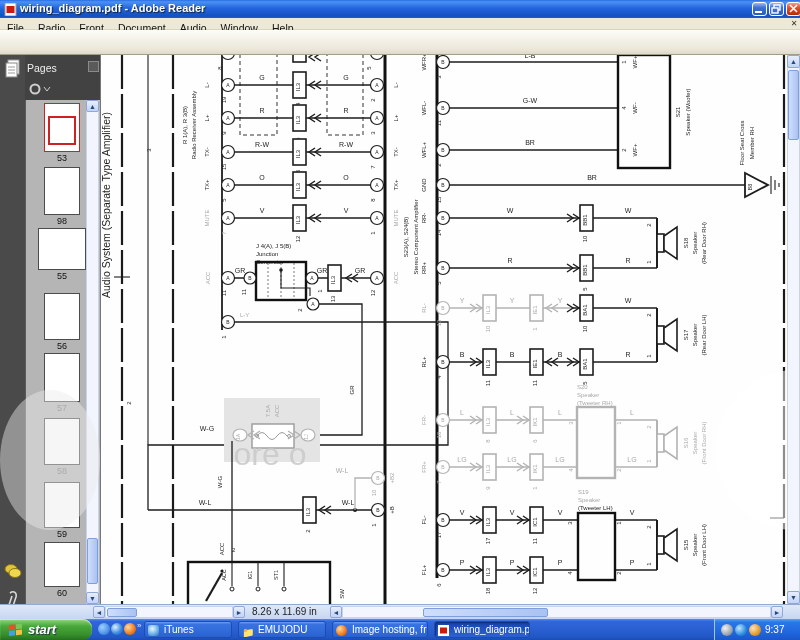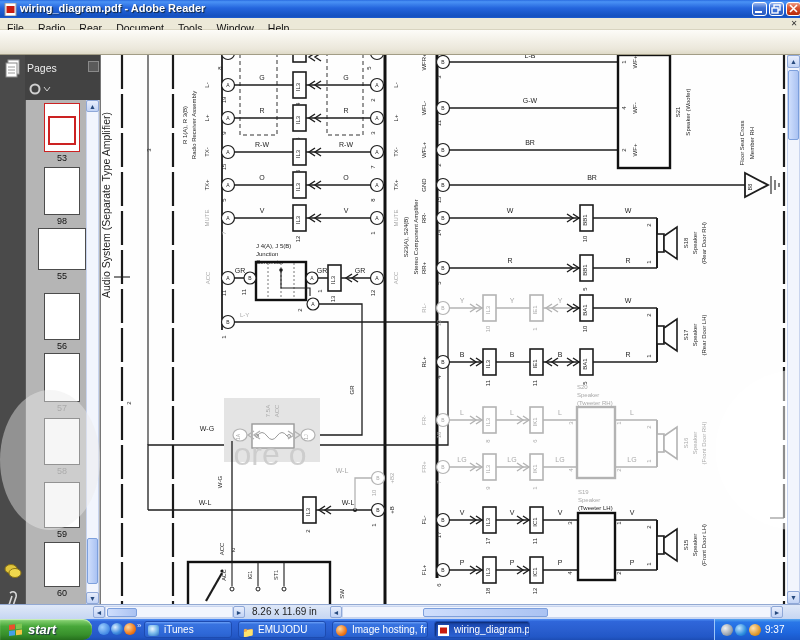--- a/index.html
+++ b/index.html
@@ -93,21 +93,21 @@
     <div class="abs winbtn" style="left:769px"><svg width="13" height="12">
           <rect x="4" y="2" width="6" height="5" fill="none" stroke="#fff" stroke-width="1.4"></rect>
           <rect x="2" y="5" width="6" height="5" fill="#3b6fd4" stroke="#fff" stroke-width="1.4"></rect>
         </svg></div>
     <div class="abs winbtn" id="btn-close" style="left:786px"><svg width="13" height="12">
           <path d="M3,2 L10,9 M10,2 L3,9" stroke="#fff" stroke-width="1.6"></path>
         </svg></div>
   </div>
 
   <div class="abs" id="menubar">
-    <span class="menuitem">File</span><span class="menuitem">Radio</span><span class="menuitem">Rear</span><span class="menuitem">Document</span><span class="menuitem">Tools</span><span class="menuitem">Window</span><span class="menuitem">Help</span>
+    <span class="menuitem">File</span><span class="menuitem">Radio</span><span class="menuitem">Front</span><span class="menuitem">Document</span><span class="menuitem">Audio</span><span class="menuitem">Window</span><span class="menuitem">Help</span>
   </div>
   <div class="abs" id="menu-close">✕</div>
 
   <div class="abs" id="toolbar">
     <div class="abs tbtn" style="left:6px">
       <svg width="23" height="19">
           <rect x="4" y="2" width="13" height="5" fill="#e8e8e8" stroke="#666"></rect>
           <rect x="2" y="7" width="18" height="7" rx="1" fill="#b9b9b9" stroke="#555"></rect>
           <rect x="5" y="11" width="12" height="6" fill="#fff" stroke="#666"></rect>
         </svg></div>

